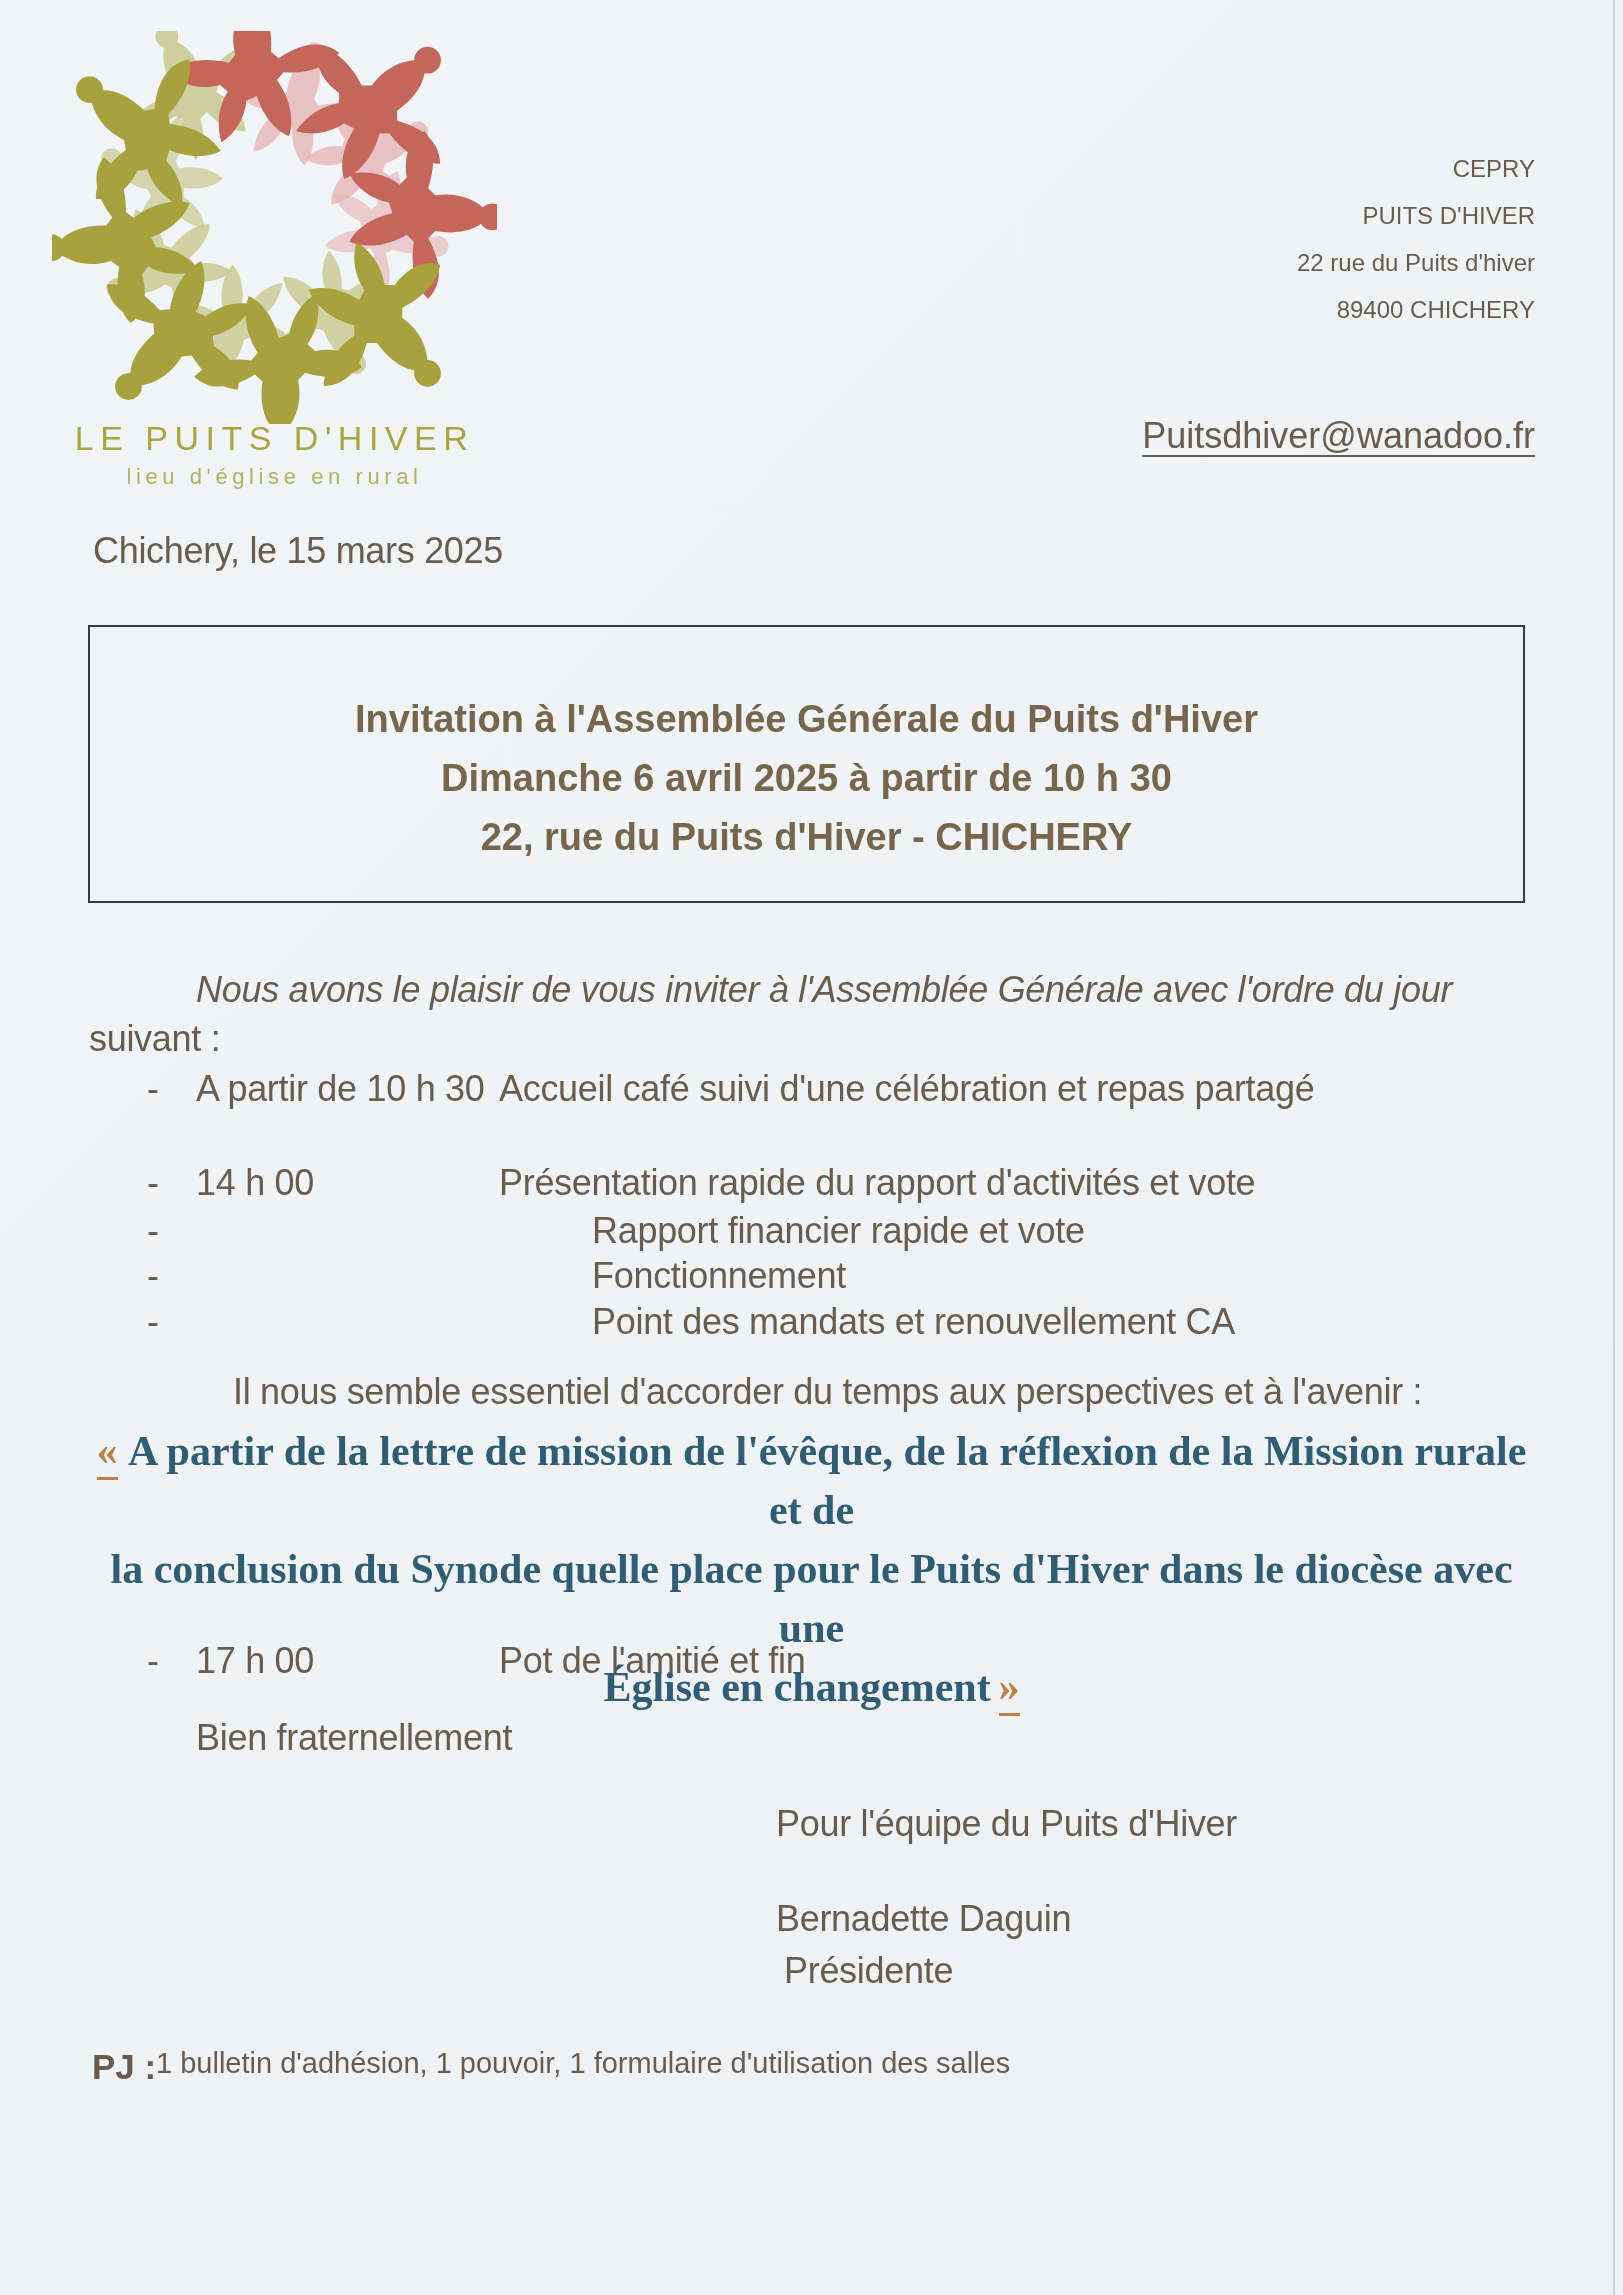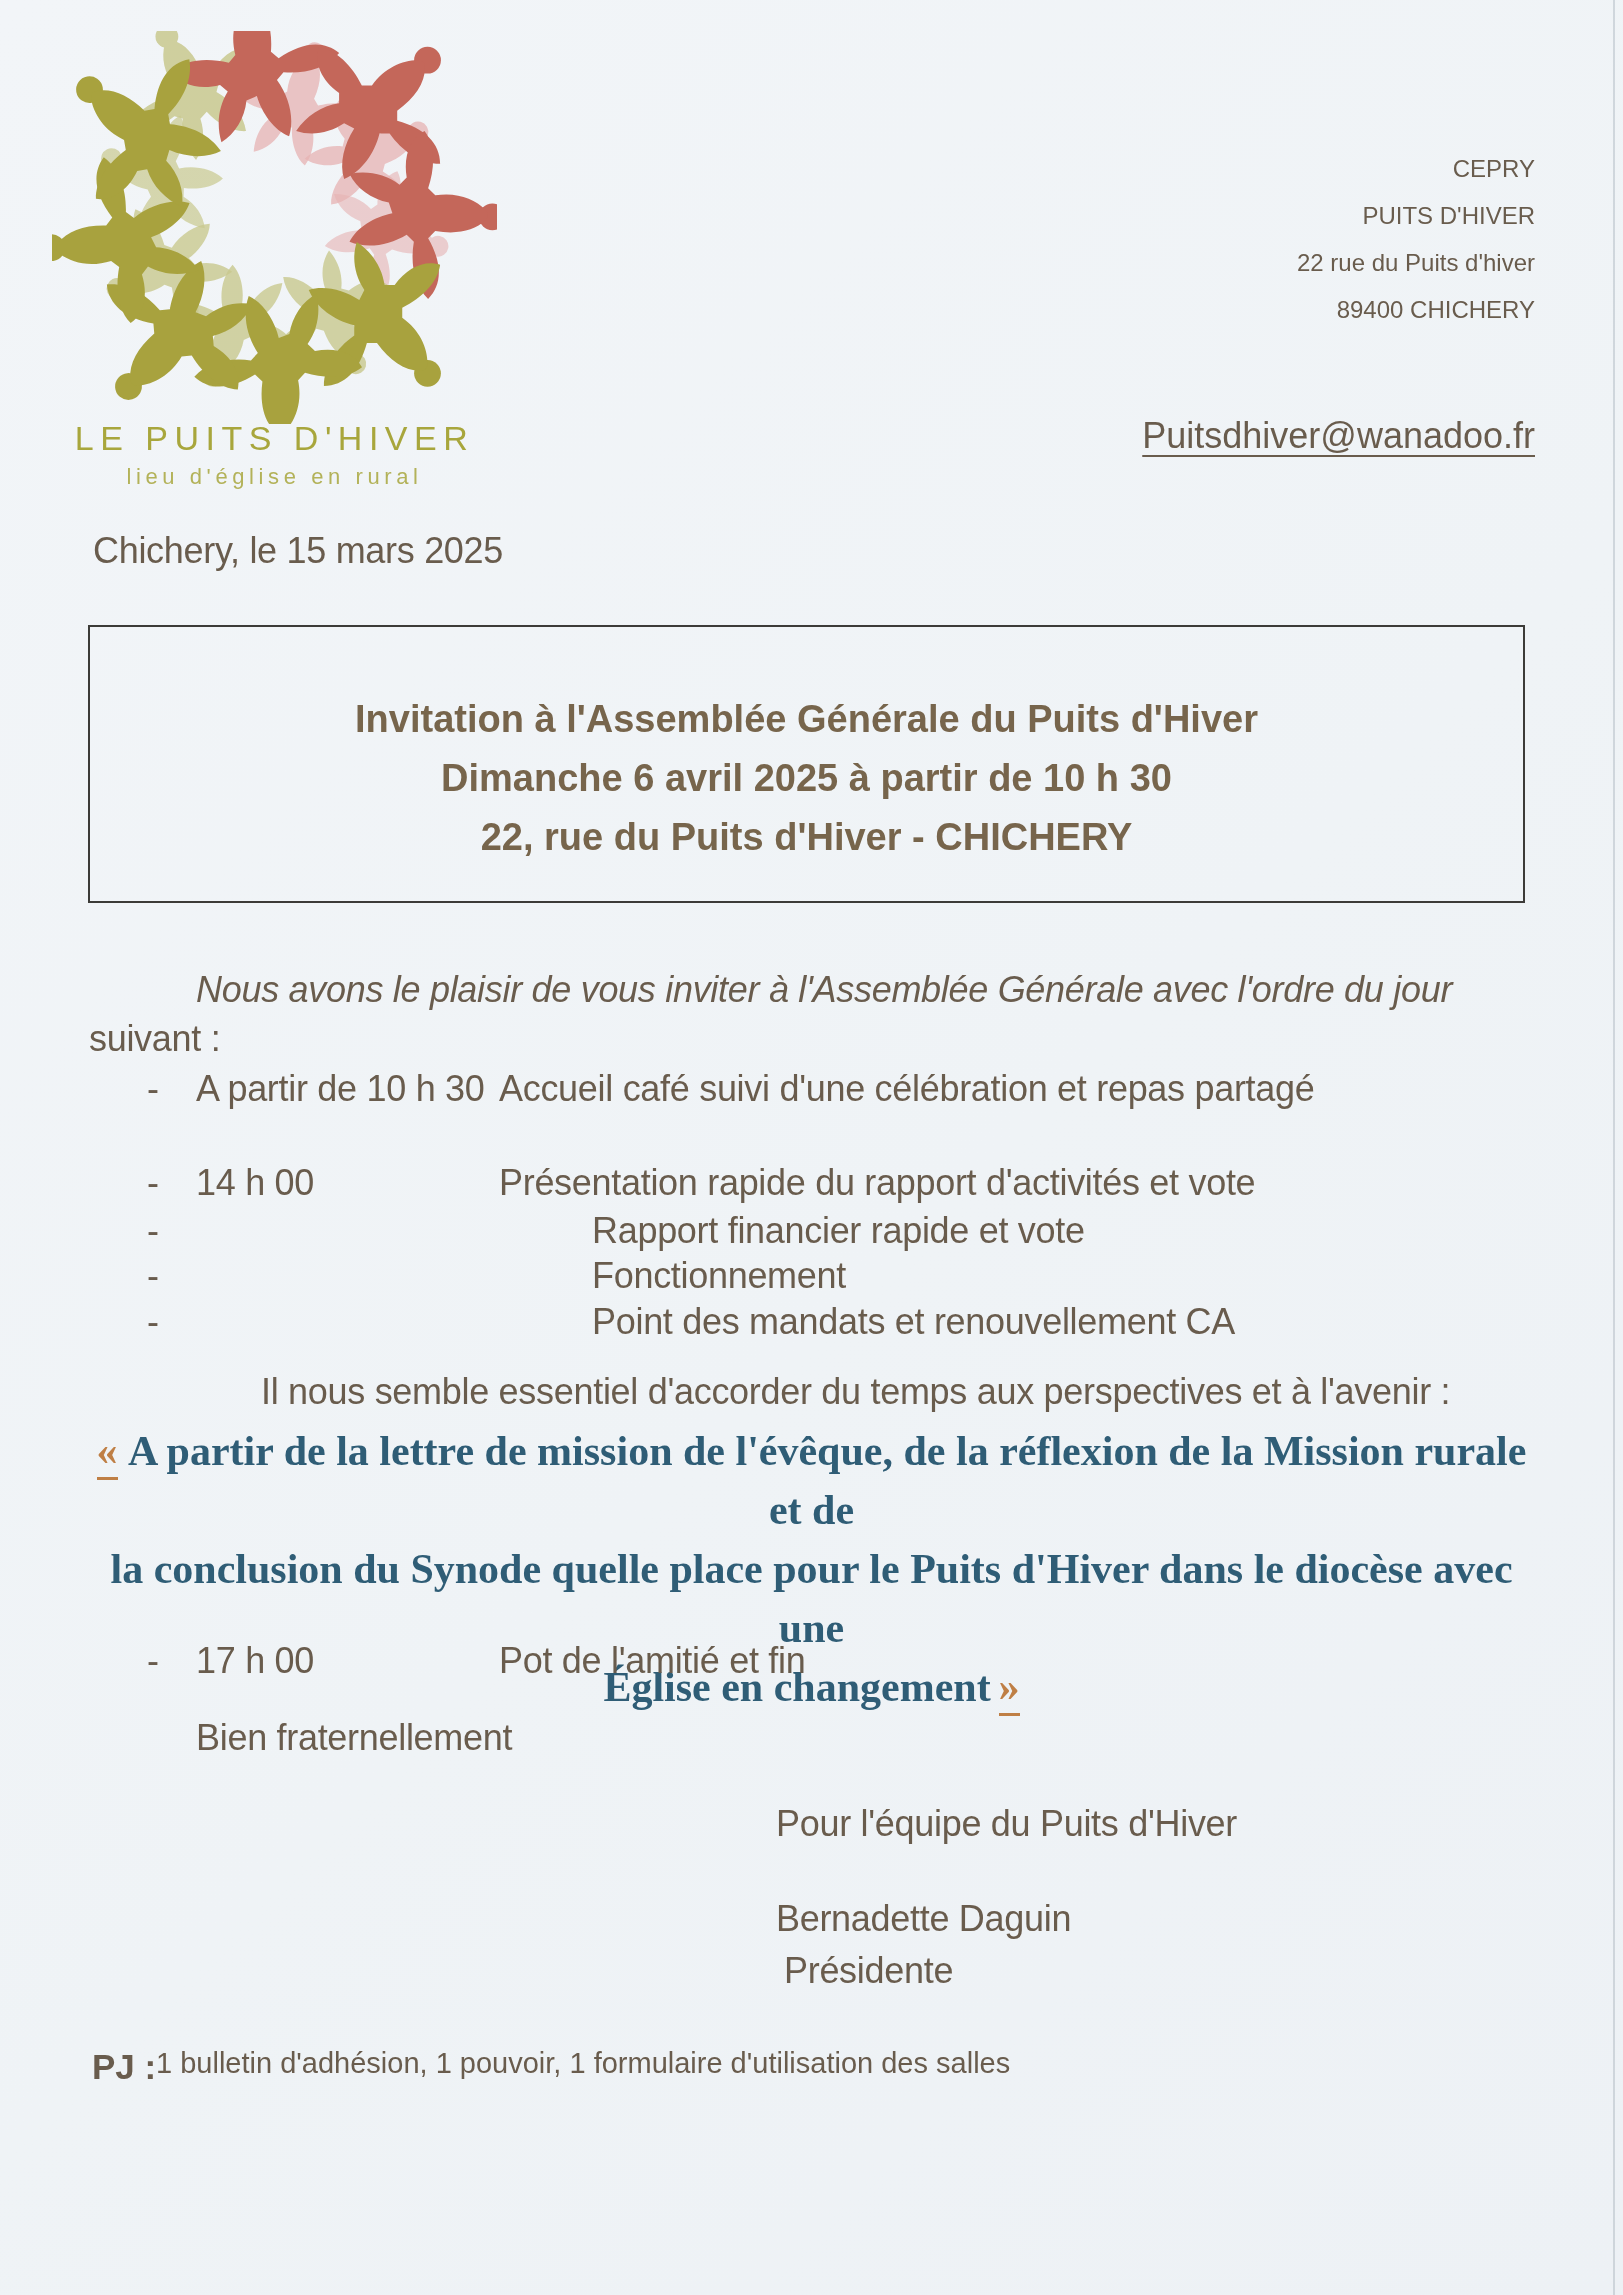--- a/index.html
+++ b/index.html
@@ -116,21 +116,21 @@
   </div>
   <div class="abs row body-text" style="top:1253px;">
     <span class="dash">-</span>
     <span class="desc-far">Fonctionnement</span>
   </div>
   <div class="abs row body-text" style="top:1299px;">
     <span class="dash">-</span>
     <span class="desc-far">Point des mandats et renouvellement CA</span>
   </div>
 
-  <div class="abs body-text" style="left:233px;top:1369px;margin-left:28px;">Il nous semble essentiel d'accorder du temps aux perspectives et à l'avenir :</div>
+  <div class="abs body-text" style="left:233px;top:1369px;">Il nous semble essentiel d'accorder du temps aux perspectives et à l'avenir :</div>
 
   <div class="abs quote">
     <div><span class="gmark g-open">«</span><span>A partir de la lettre de mission de l'évêque, de la réflexion de la Mission rurale et de</span></div>
     <div>la conclusion du Synode quelle place pour le Puits d'Hiver dans le diocèse avec une</div>
     <div><span>Église en changement</span><span class="gmark g-close">»</span></div>
   </div>
 
   <div class="abs row body-text" style="top:1638px;">
     <span class="dash">-</span>
     <span class="time">17 h 00</span>

